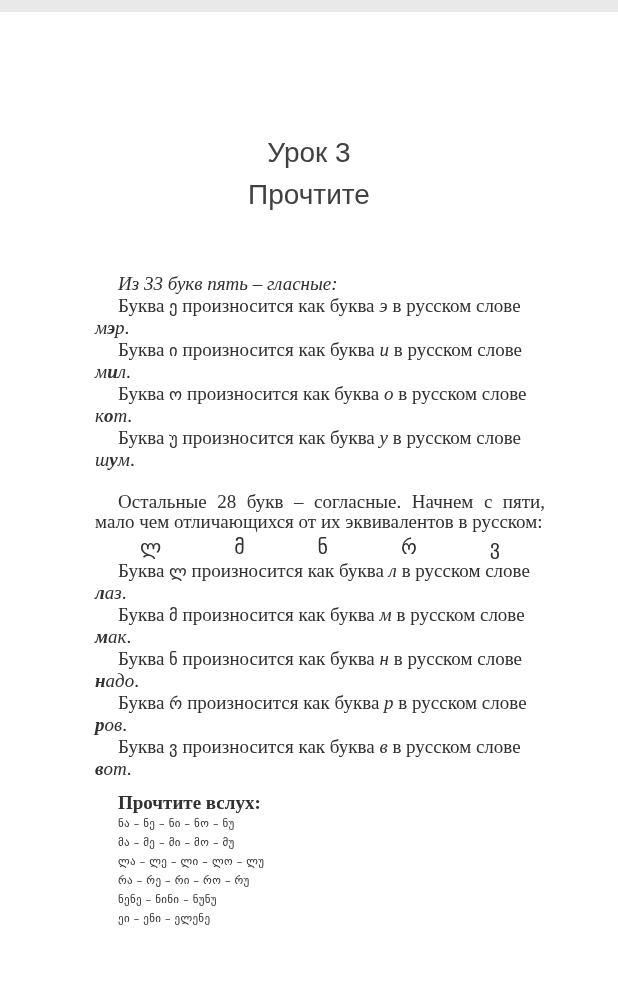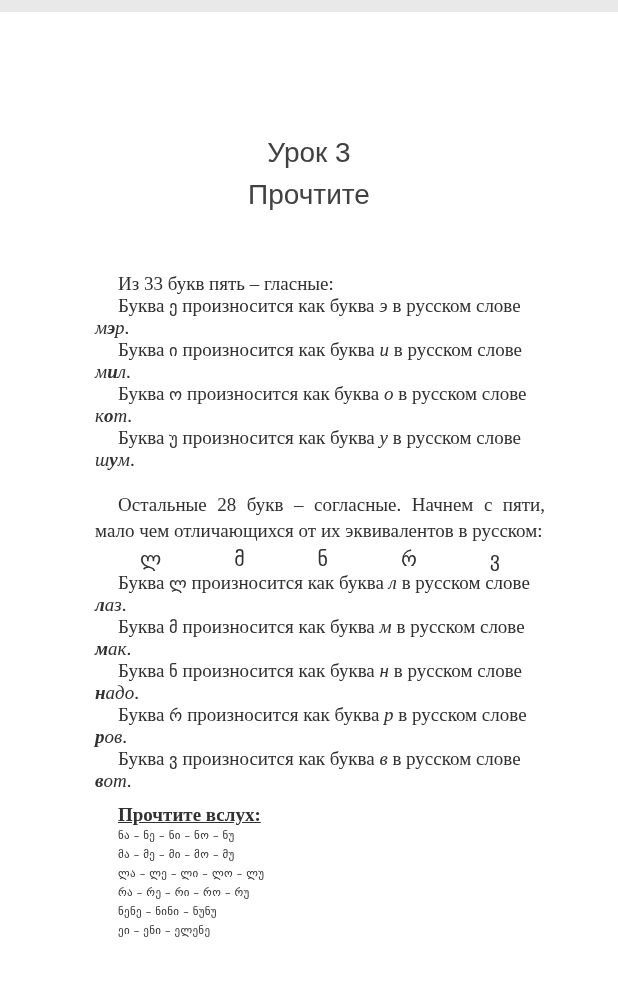--- a/index.html
+++ b/index.html
@@ -28,26 +28,26 @@
   .content{
     margin-left:95px;
     margin-right:73px; 
   }
   .line{
     margin:0;
     text-indent:23px;
     font-size:19px;
     line-height:21.5px;
   }
-  .intro{margin-top:57px;}
+  .intro{margin-top:57px;font-style:italic;}
   .para{
     margin:21px 0 0 0;
     text-indent:23px;
     font-size:19px;
-    line-height:26px;
+    line-height:20px;
     text-align:justify;
   }
   .geo{
     font-family:"DejaVu Sans", sans-serif;
     font-size:0.88em;
   }
   .it{font-style:italic;}
   .b{font-weight:bold;}
   .alpha-row{
     display:flex;
@@ -58,21 +58,20 @@
   }
   .alpha-row .alpha{
     font-family:"DejaVu Sans", sans-serif;
   }
   .read-heading{
     margin:12px 0 0 0;
     text-indent:23px;
     font-size:19px;
     line-height:22px;
     font-weight:bold;
-    text-decoration:underline;
   }
   .read-line{
     margin:0;
     text-indent:23px;
     font-family:"DejaVu Sans", sans-serif;
     font-size:11px;
     line-height:19px;
     letter-spacing:0.3px;
   }
 </style>

